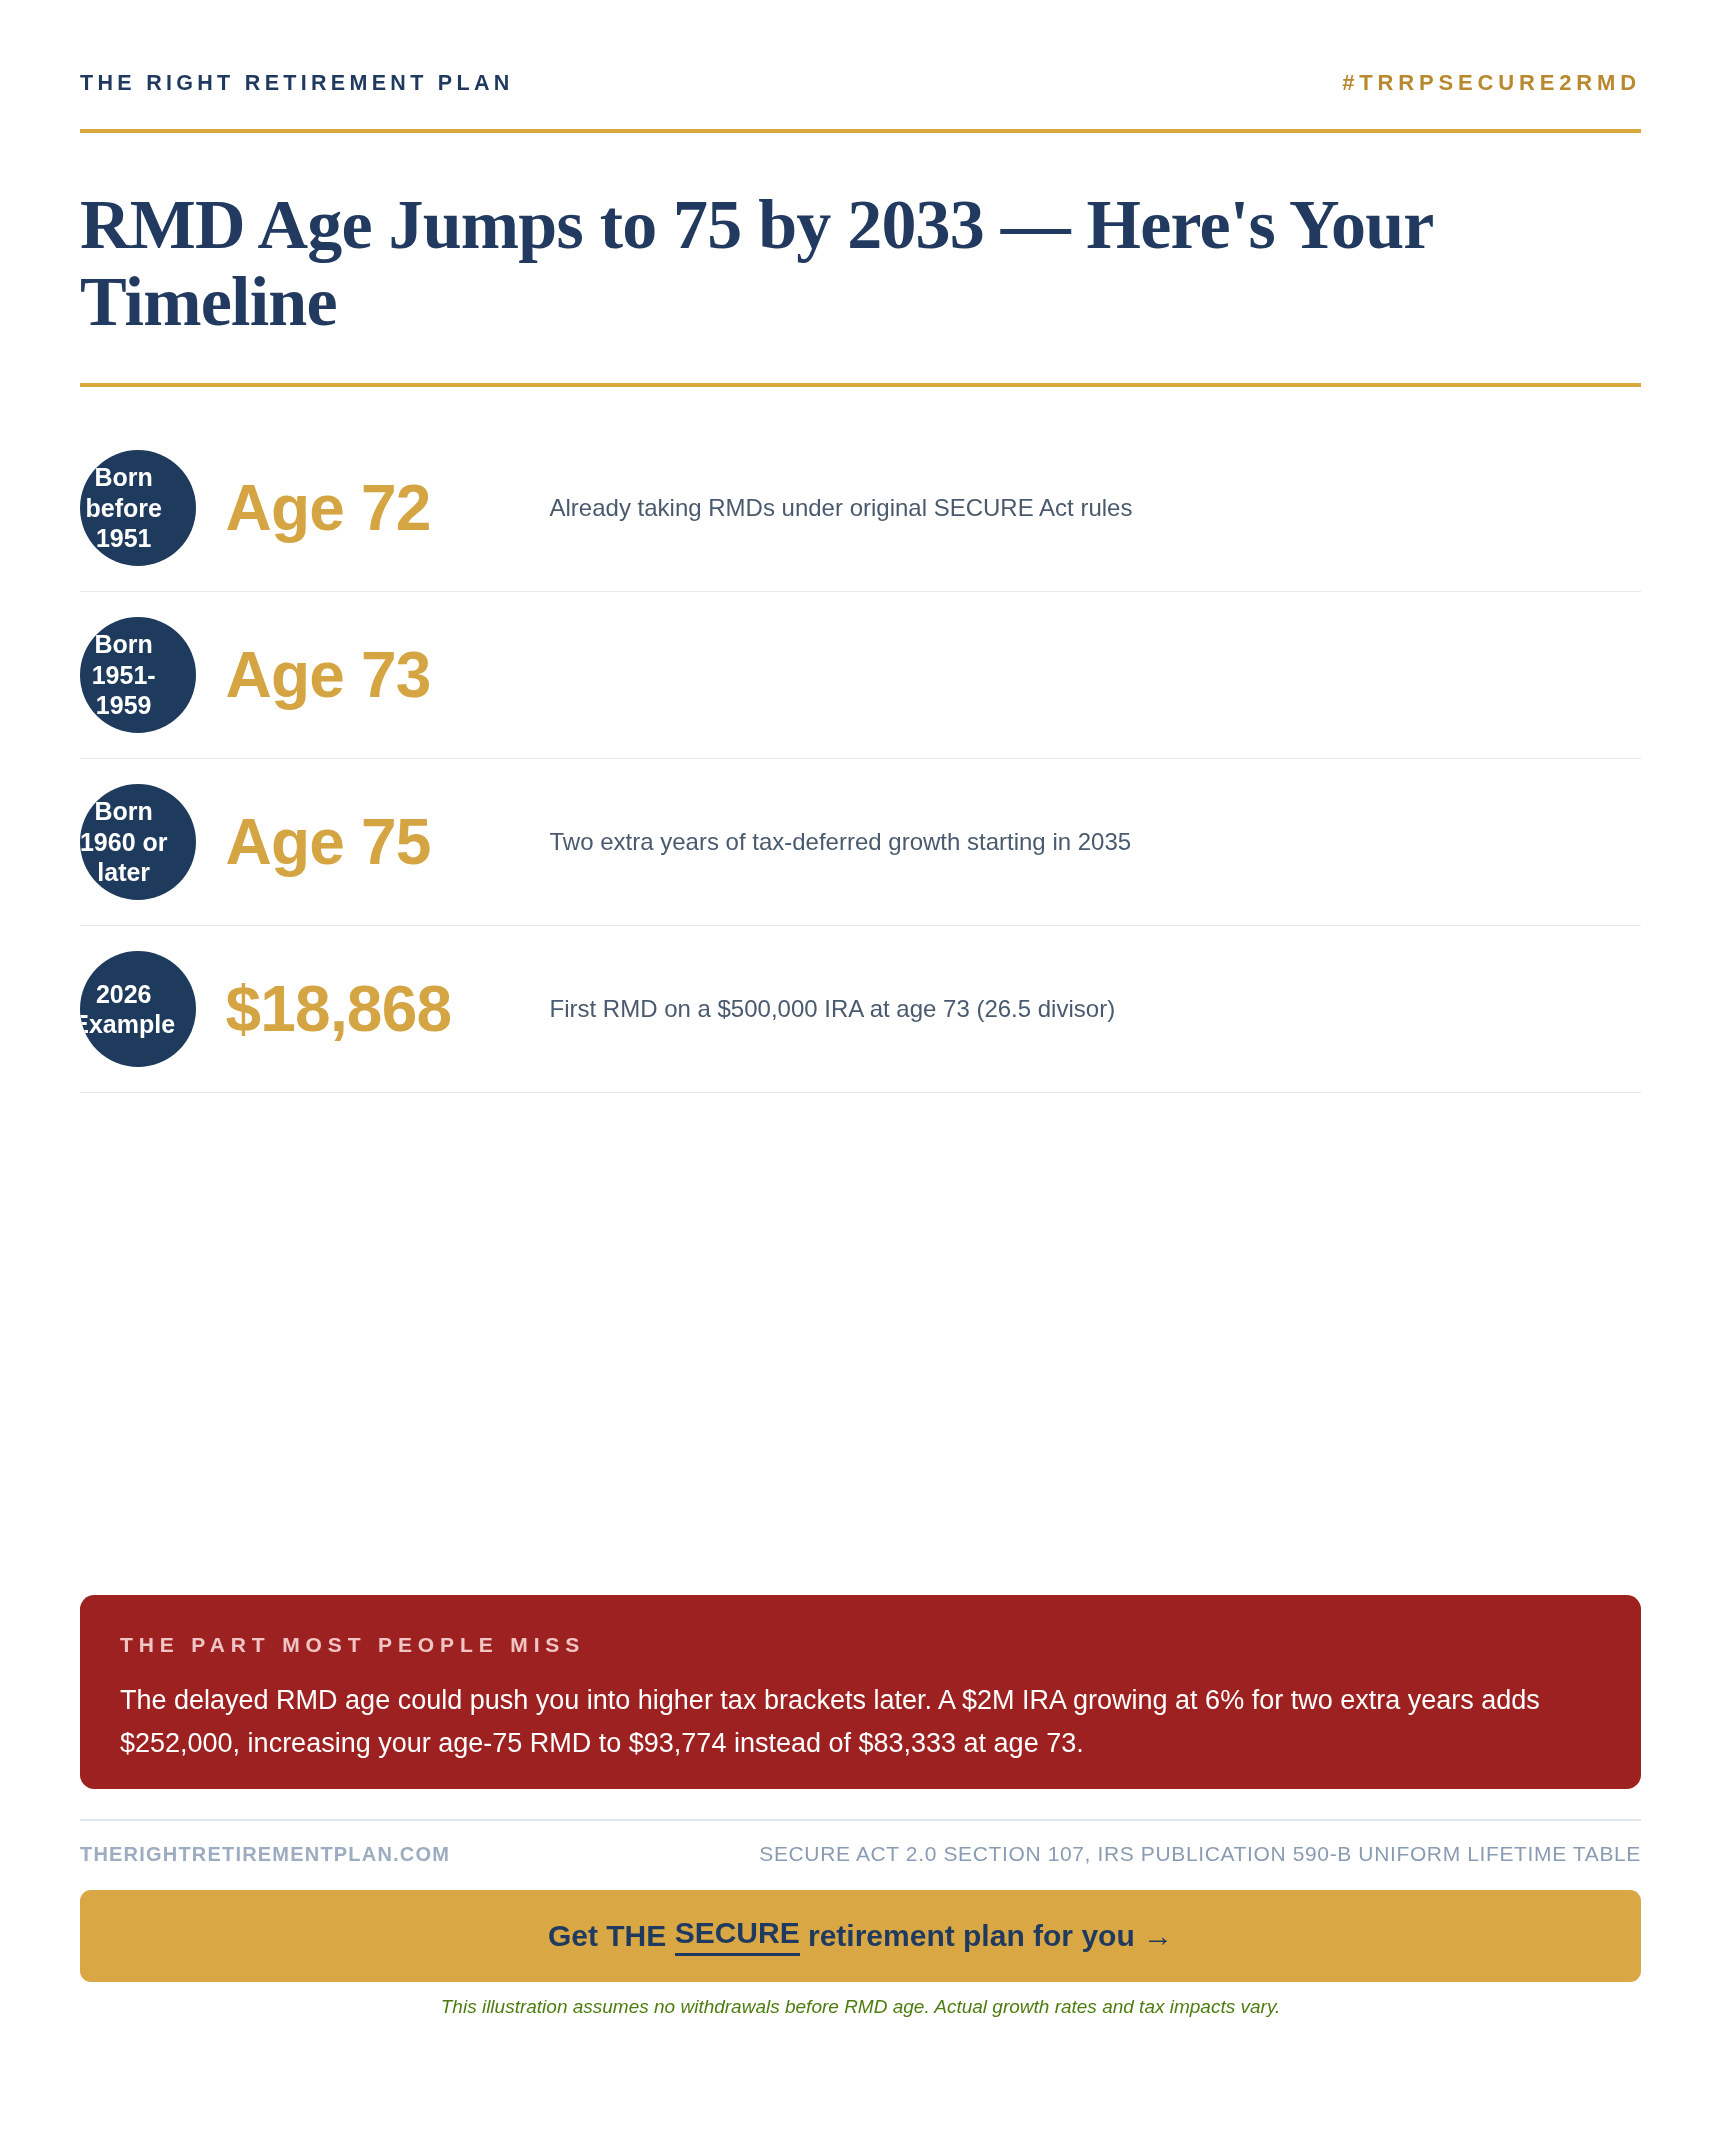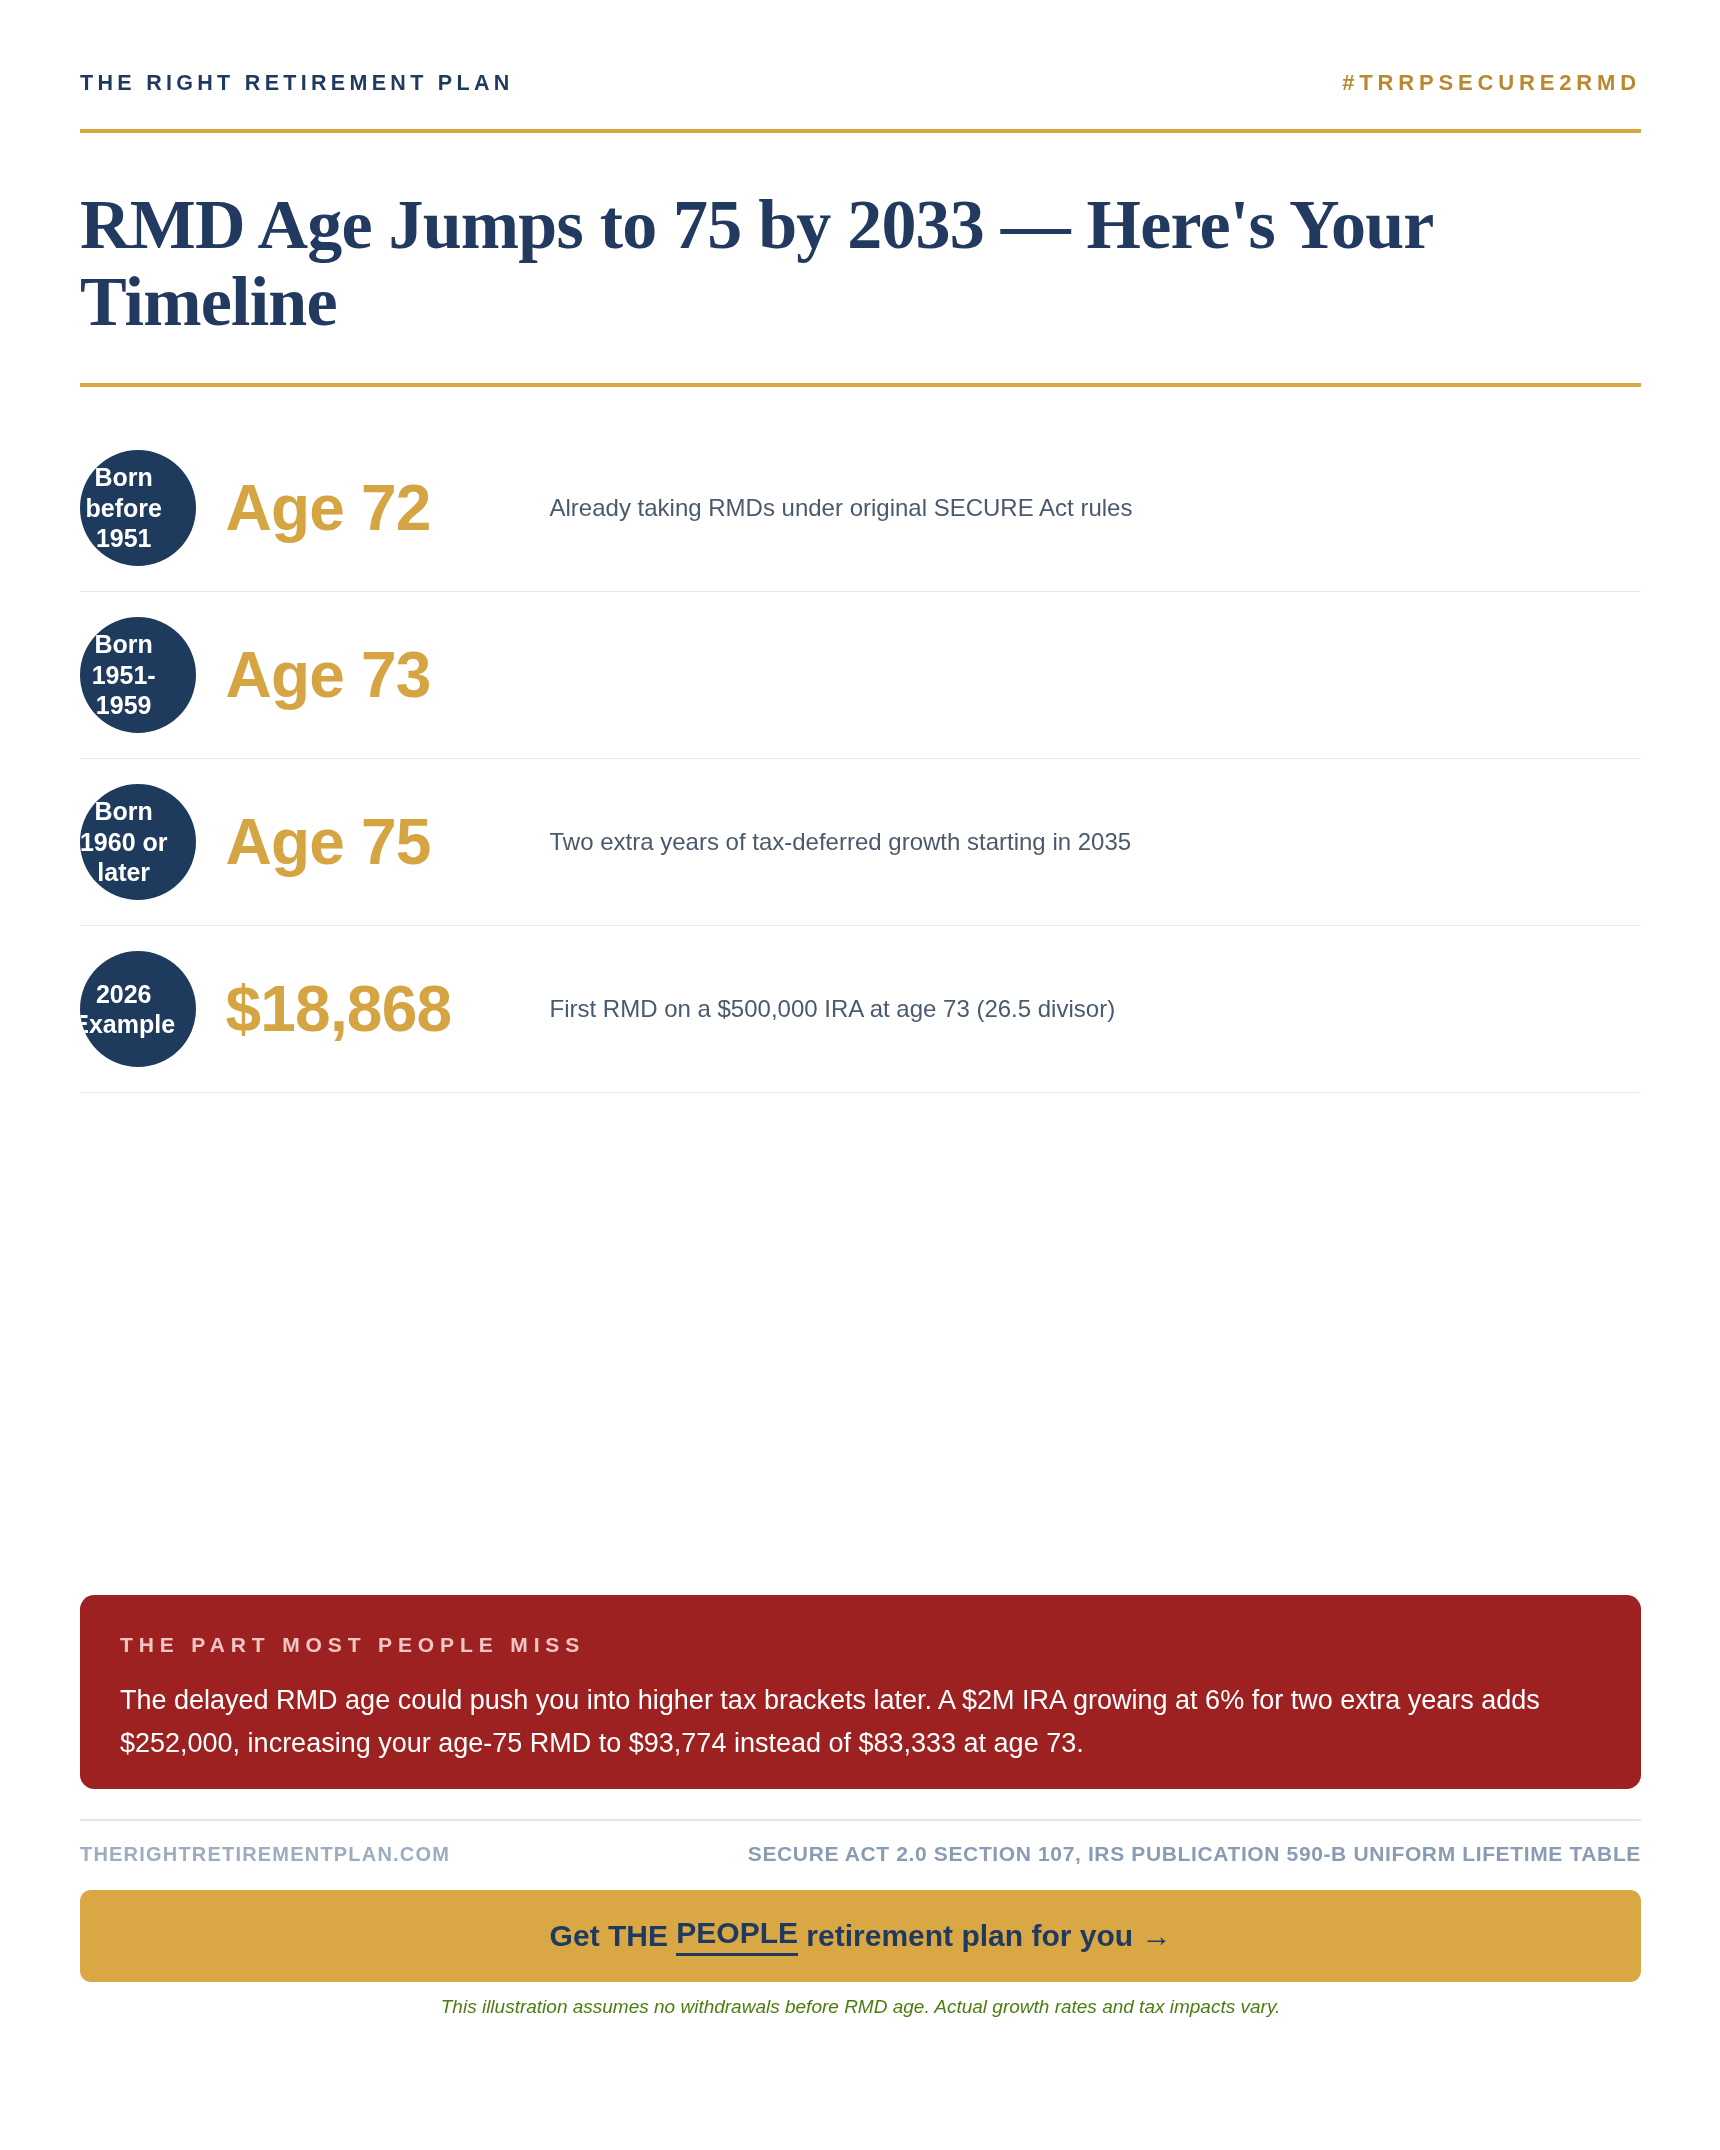--- a/index.html
+++ b/index.html
@@ -34,21 +34,21 @@
 
   
   .callout { margin-top:502px; background:#9e2121; border-radius:14.3px; padding:38px 40px 24px 40px; }
   .callout-label { color:#f2c5c5; font-size:21px; font-weight:bold; letter-spacing:0.28em; }
   .callout-body { margin-top:22px; color:#ffffff; font-size:27px; line-height:1.6; max-width:1498px; }
 
   
   .footer-rule { margin-top:30px; height:1.6px; background:#e2e8ef; border:none; }
   .footer { margin-top:21px; display:flex; justify-content:space-between; align-items:baseline; }
   .footer-site { color:#9dacc0; font-size:20px; font-weight:bold; letter-spacing:0.06em; }
-  .footer-source { color:#8a9cb3; font-size:21px; font-weight:bold; letter-spacing:0.03em;text-align:center; }
+  .footer-source { color:#8a9cb3; font-size:21px; font-weight:normal; letter-spacing:0.03em;text-align:center; }
 
   
   .cta { margin-top:24px; width:100%; height:92px; background:#d9a845; border:none;
     border-radius:11px; display:flex; align-items:center; justify-content:center;
     cursor:pointer; color:#1f3a5e; font-family:"Liberation Sans", sans-serif;
     font-size:30px; font-weight:bold; white-space:pre; }
   .cta .hl { border-bottom:3.2px solid #1f3a5e; padding-bottom:2.4px; }
 
   .fineprint { margin-top:14.3px; text-align:center; color:#4d7c0f;
     font-size:19px; font-style:italic; }
@@ -118,19 +118,19 @@
   </div>
 
   <hr class="footer-rule">
 
   <div class="footer">
     <span class="footer-site">THERIGHTRETIREMENTPLAN.COM</span>
     <span class="footer-source">SECURE ACT 2.0 SECTION 107, IRS PUBLICATION 590-B UNIFORM LIFETIME TABLE</span>
   </div>
 
   <button class="cta">
-    <span>Get THE </span><span class="hl">PEOPLE</span><span> retirement plan for you →</span>
+    <span>Get THE </span><span class="hl">SECURE</span><span> retirement plan for you →</span>
   </button>
 
   <p class="fineprint">This illustration assumes no withdrawals before RMD age. Actual growth rates and tax impacts vary.</p>
 
 </div>
 
 
 </body></html>

